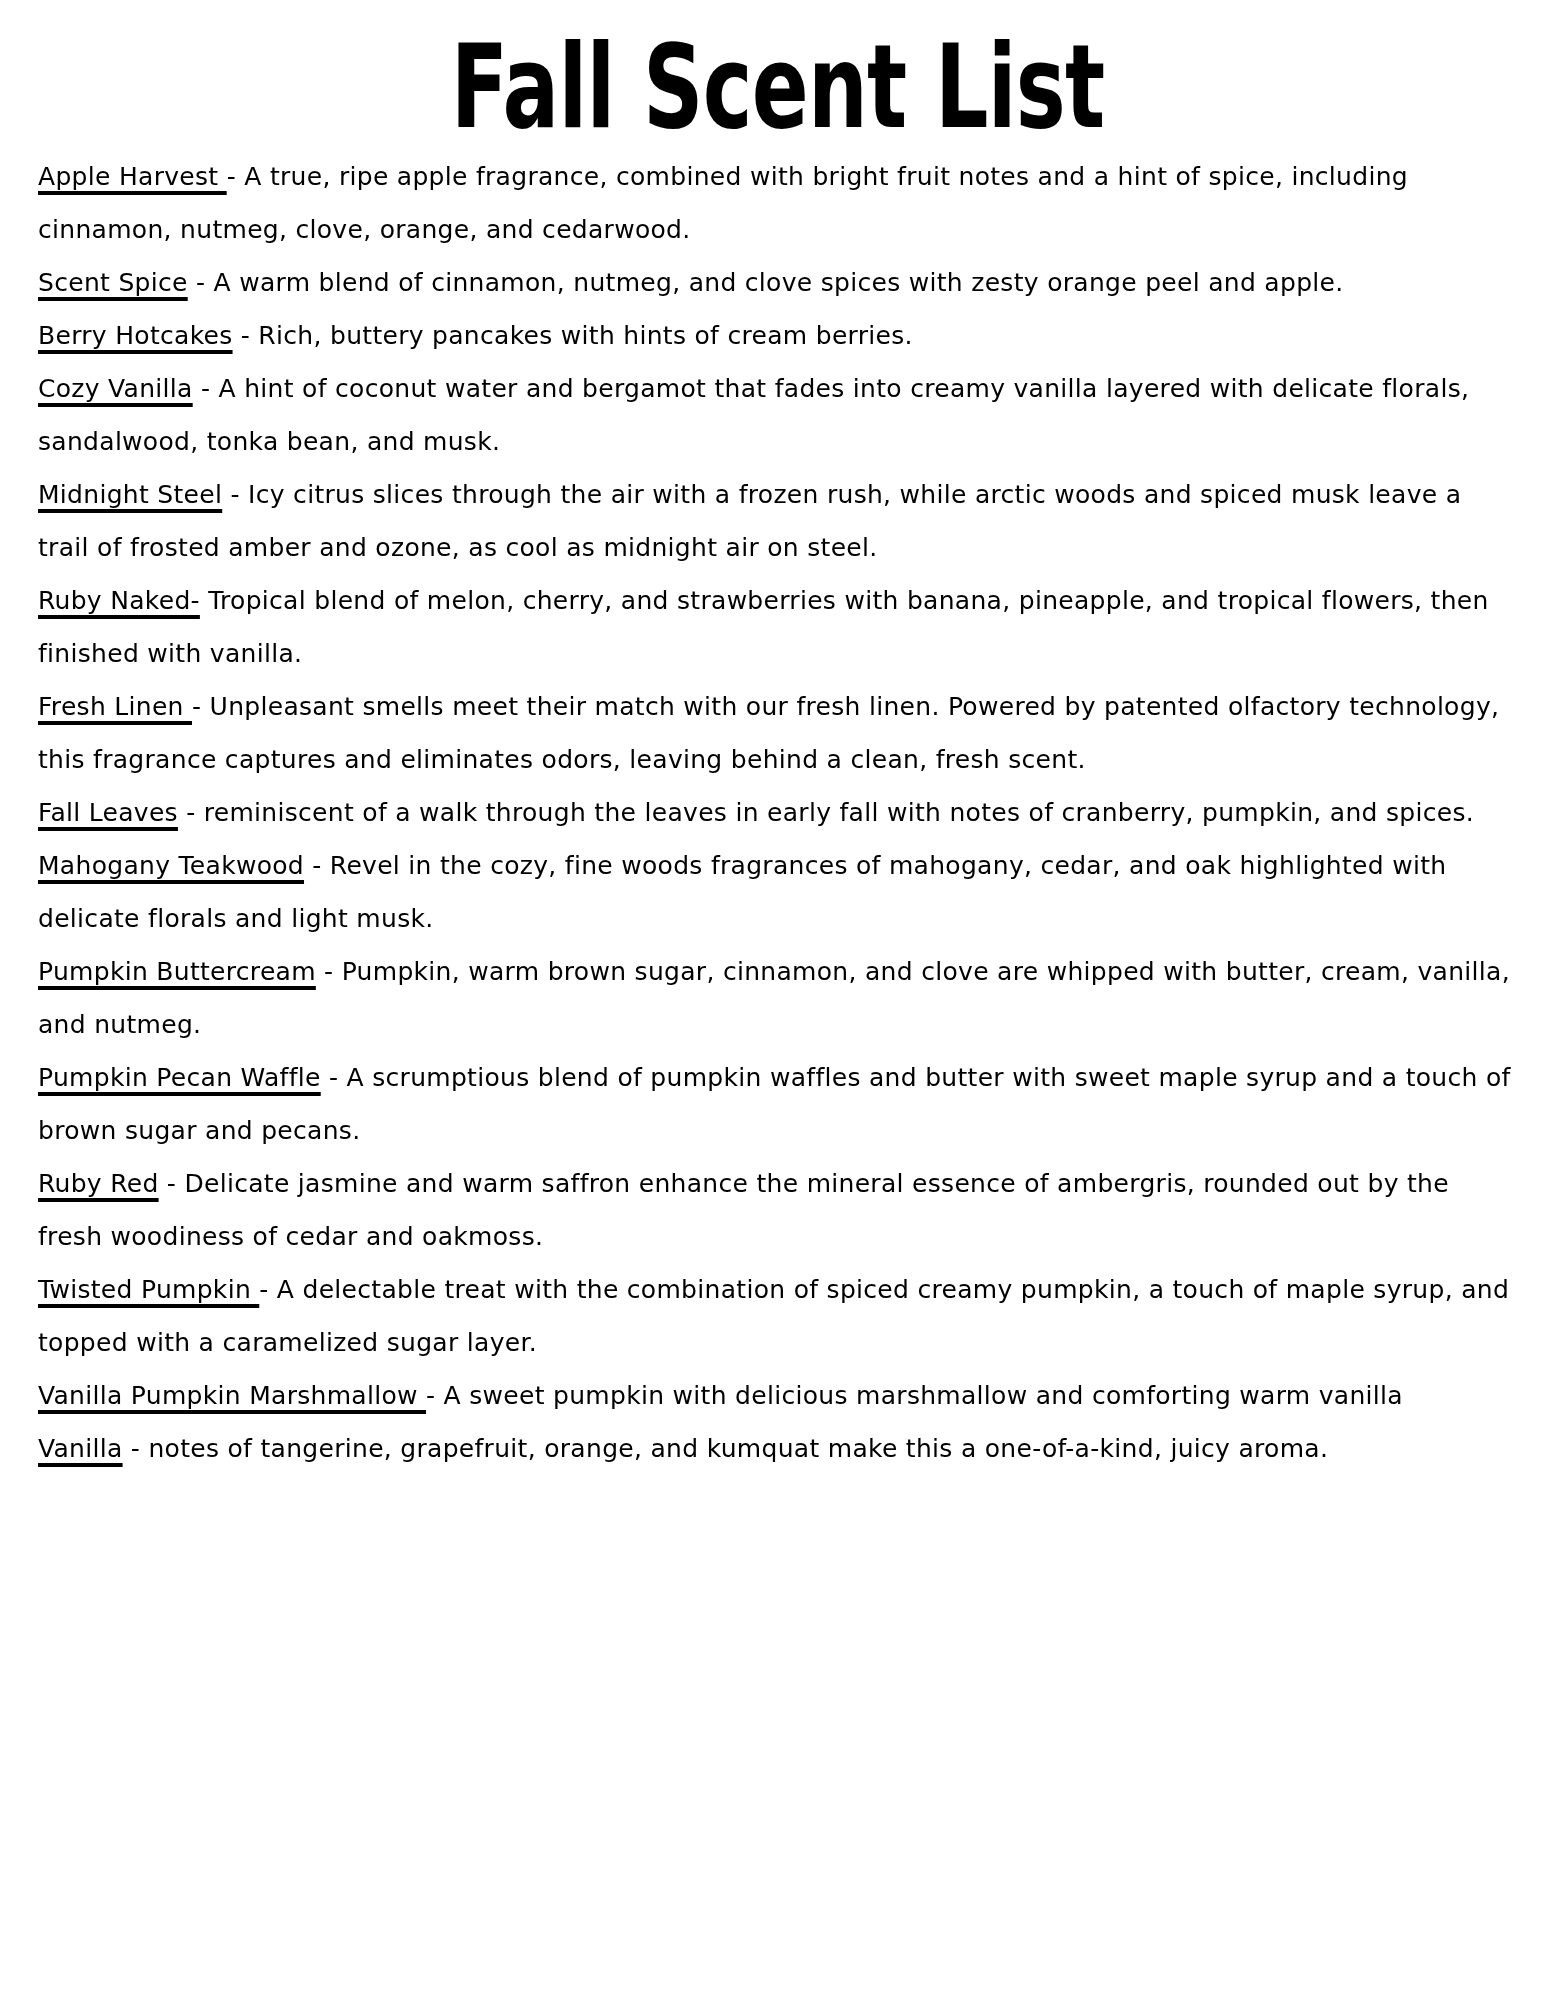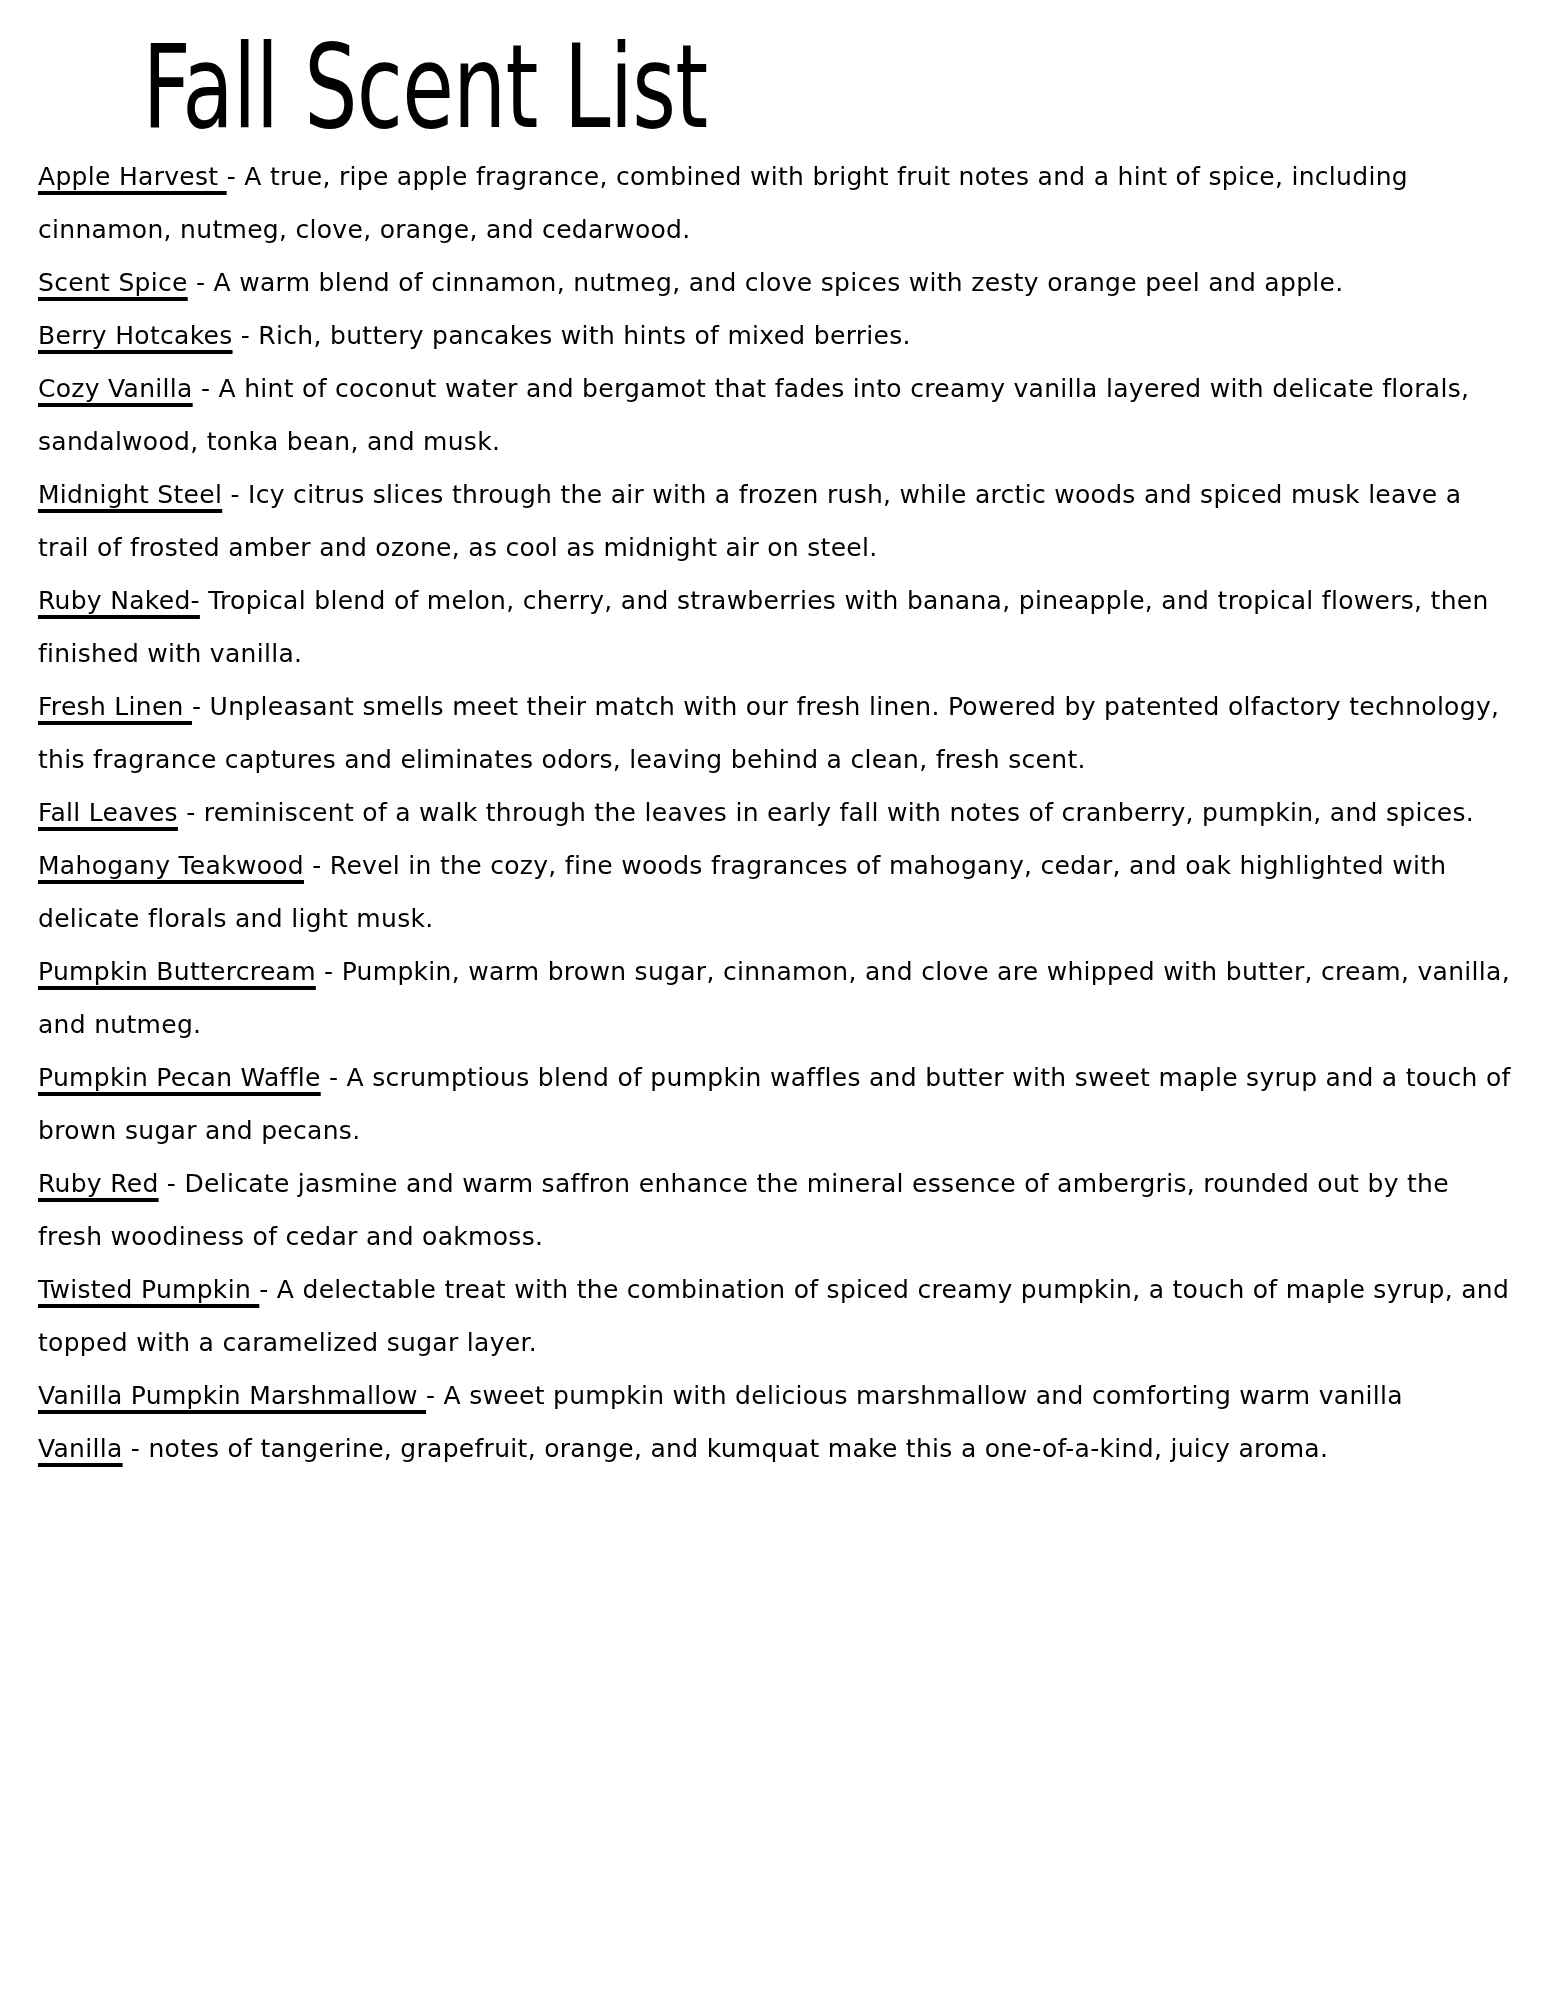--- a/index.html
+++ b/index.html
@@ -14,21 +14,22 @@
   .page {
     box-sizing: border-box;
     width: 1545px;
     height: 2000px;
     padding: 16px 28px 0 38px;
   }
   h1.page-title {
     margin: 14px 0 0 0;
     font-size: 115px;
     line-height: 115px;
-    font-weight: normal;
+    font-weight: bold;
+    text-align: center;
     white-space: nowrap;
     letter-spacing: -1px;
   }
   .title-text {
     display: inline-block;
     transform: scaleX(0.73);
     transform-origin: 50% 50%;
   }
   .scent-list {
     margin-top: 5px;
@@ -54,21 +55,21 @@
 <body>
 
 <div class="page">
   <h1 class="page-title"><span class="title-text">Fall Scent List</span></h1>
 
   <div class="scent-list">
     <p class="entry"><span class="scent-name">Apple Harvest </span><span class="scent-desc">- A true, ripe apple fragrance, combined with bright fruit notes and a hint of spice, including cinnamon, nutmeg, clove, orange, and cedarwood.</span></p>
 
     <p class="entry"><span class="scent-name">Scent Spice</span><span class="scent-desc"> - A warm blend of cinnamon, nutmeg, and clove spices with zesty orange peel and apple.</span></p>
 
-    <p class="entry"><span class="scent-name">Berry Hotcakes</span><span class="scent-desc"> - Rich, buttery pancakes with hints of mixed berries.</span></p>
+    <p class="entry"><span class="scent-name">Berry Hotcakes</span><span class="scent-desc"> - Rich, buttery pancakes with hints of cream berries.</span></p>
 
     <p class="entry"><span class="scent-name">Cozy Vanilla</span><span class="scent-desc"> - A hint of coconut water and bergamot that fades into creamy vanilla layered with delicate florals, sandalwood, tonka bean, and musk.</span></p>
 
     <p class="entry"><span class="scent-name">Midnight Steel</span><span class="scent-desc"> - Icy citrus slices through the air with a frozen rush, while arctic woods and spiced musk leave a trail of frosted amber and ozone, as cool as midnight air on steel.</span></p>
 
 
     <p class="entry"><span class="scent-name">Ruby Naked-</span><span class="scent-desc"> Tropical blend of melon, cherry, and strawberries with banana, pineapple, and tropical flowers, then finished with vanilla.</span></p>
 
     <p class="entry"><span class="scent-name">Fresh Linen </span><span class="scent-desc">- Unpleasant smells meet their match with our fresh linen. Powered by patented olfactory technology, this fragrance captures and eliminates odors, leaving behind a clean, fresh scent.</span></p>
 

